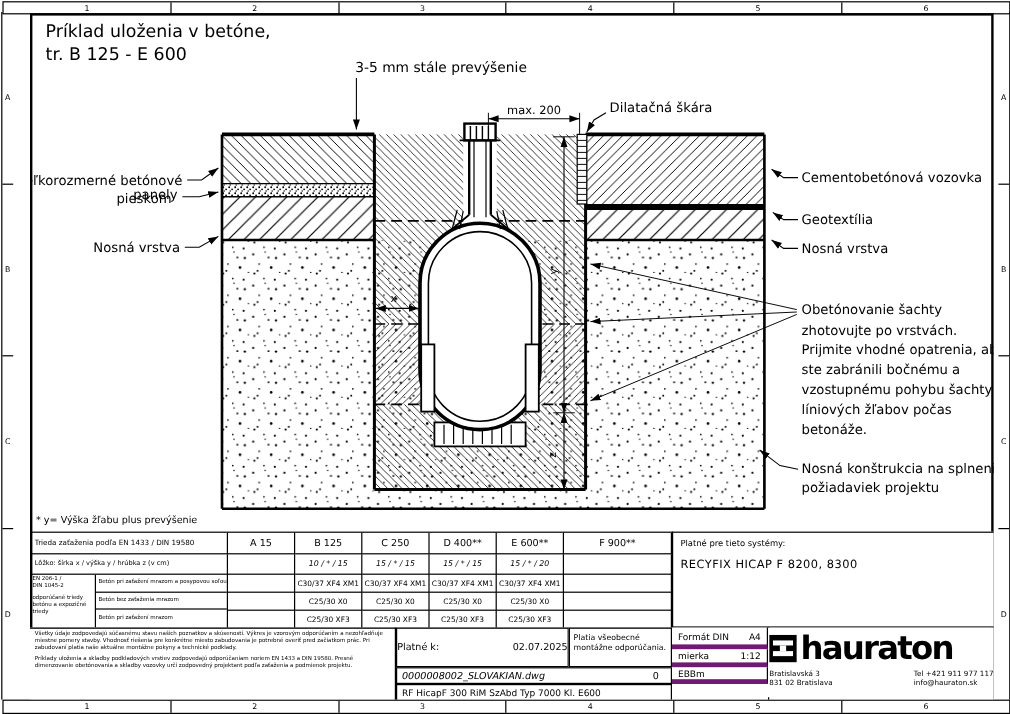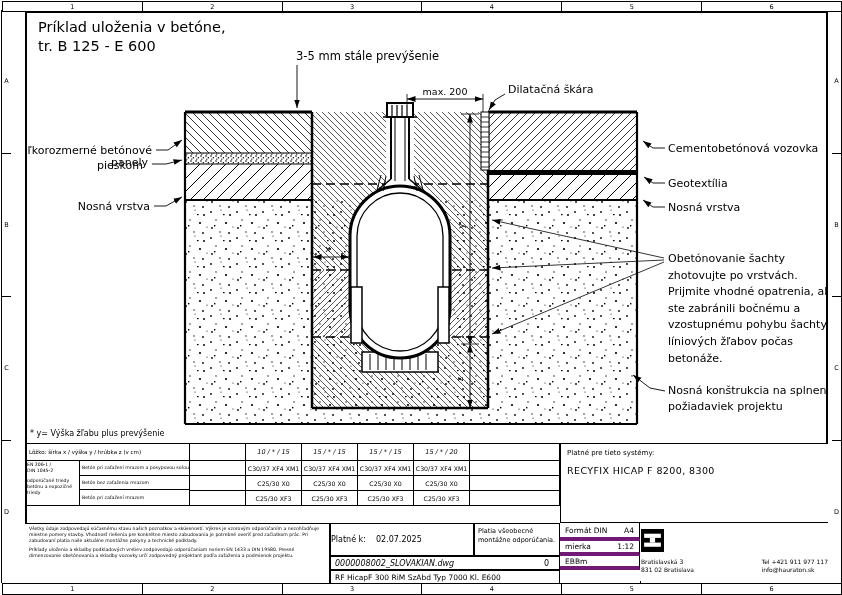--- a/index.html
+++ b/index.html
@@ -35,21 +35,21 @@
   .norm-l{width:58px;border-right:1px solid #000;box-sizing:border-box;padding:1px 2px;font-size:4.6px;line-height:1.3;}
   .norm-r{flex:1;display:flex;flex-direction:column;}
   .norm-r .nr{height:15px;border-bottom:1px solid #000;box-sizing:border-box;display:flex;align-items:center;padding-left:2px;font-size:4.6px;overflow:hidden;white-space:nowrap;}
   .norm-r .nr:last-child{border-bottom:none;}
   .vals3{flex:1;display:flex;flex-direction:column;}
   .vals3 .vr{display:flex;height:15px;}
   
   .bcell{position:absolute;border:1px solid #000;box-sizing:border-box;background:#fff;}
   .disc{left:25px;top:523px;width:305px;height:60px;border-left:none;border-bottom:none;padding:2px 4px;font-size:4.6px;line-height:1.3;overflow:hidden;}
   .disc p{margin:0 0 3px 0;}
-  .validcell{left:330px;top:523px;width:144px;height:33px;display:flex;align-items:center;justify-content:flex-start;gap:10px;font-size:8px;}
+  .validcell{left:330px;top:523px;width:144px;height:33px;display:flex;align-items:center;justify-content:space-between;gap:10px;font-size:8px;}
   .platiacell{left:474px;top:523px;width:86px;height:33px;font-size:6.5px;line-height:1.35;padding:3px 0 0 3px;}
   .filecell{left:330px;top:556px;width:230px;height:14px;display:flex;align-items:center;font-size:8px;}
   .filecell .fname{padding-left:4px;flex:1;font-style:italic;}
   .filecell .rev{padding-right:10px;}
   .rfcell{left:330px;top:570px;width:230px;height:13px;display:flex;align-items:center;font-size:7.5px;padding-left:4px;box-sizing:border-box;border-bottom:none;}
   
   .syscell{left:560px;top:443px;width:268px;height:80px;border-right:none;border-top:1.5px solid #000;padding:5px 6px;}
   .syscap{font-size:7px;}
   .sysname{font-size:9.5px;margin-top:8px;letter-spacing:0.4px;}
   .fmtblock{left:560px;top:523px;width:80px;height:60px;border:none;}
@@ -264,20 +264,29 @@
   </svg>
 
   <div class="abs dwg-title">
     <div>Príklad uloženia v betóne,</div>
     <div>tr. B 125 - E 600</div>
   </div>
 
   <div class="abs footnote">* y= Výška žľabu plus prevýšenie</div>
 
   <div class="abs tbl">
+    <div class="trow" style="height:18px">
+      <div class="tc lbl w165 fs6">Trieda zaťaženia podľa EN 1433 / DIN 19580</div>
+      <div class="tc w56 fs8">A 15</div>
+      <div class="tc w56 fs8">B 125</div>
+      <div class="tc w56 fs8">C 250</div>
+      <div class="tc w56 fs8">D 400**</div>
+      <div class="tc w56 fs8">E 600**</div>
+      <div class="tc w90 fs8">F 900**</div>
+    </div>
     <div class="trow" style="height:17px">
       <div class="tc lbl w165 fs55">Lôžko: šírka x / výška y / hrúbka z (v cm)</div>
       <div class="tc w56 fs65"></div>
       <div class="tc w56 fs65">10 / * / 15</div>
       <div class="tc w56 fs65">15 / * / 15</div>
       <div class="tc w56 fs65">15 / * / 15</div>
       <div class="tc w56 fs65">15 / * / 20</div>
       <div class="tc w90 fs65"></div>
     </div>
     <div style="display:flex;height:45px">
@@ -366,20 +375,21 @@
   </div>
 
   <div class="bcell logoblock">
     <div class="logorow">
       <svg class="logoicon" viewBox="0 0 22 22">
         <rect x="0" y="0" width="22" height="22" fill="#000"></rect>
         <rect x="3" y="4.5" width="16" height="4" fill="#fff"></rect>
         <rect x="3" y="13" width="16" height="4" fill="#fff"></rect>
         <rect x="8.5" y="8.5" width="5" height="4.5" fill="#fff"></rect>
       </svg>
+      <span class="wordmark">hauraton</span>
     </div>
     <div class="addr">
       <span>
         <span>Bratislavská 3</span><br>
         <span>831 02 Bratislava</span>
       </span>
       <span style="text-align:left">
         <span>Tel +421 911 977 117</span><br>
         <span>info@hauraton.sk</span>
       </span>

